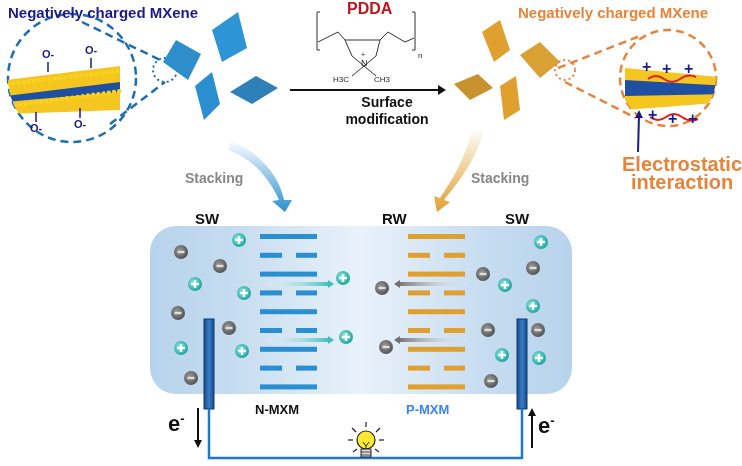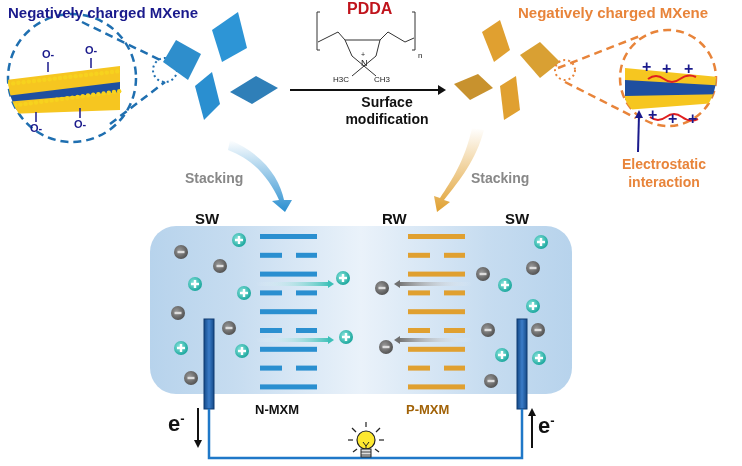--- a/index.html
+++ b/index.html
@@ -5,27 +5,27 @@
   html,body{margin:0;padding:0;background:#fff;}
   body{width:742px;height:466px;position:relative;overflow:hidden;font-family:"Liberation Sans",sans-serif;}
   .abs{position:absolute;}
   .lbl{font-weight:bold;white-space:nowrap;}
   #title-neg{left:8px;top:4px;font-size:15px;color:#1a1a8c;}
   #title-pos{left:518px;top:4px;font-size:15px;color:#e8843a;}
   #pdda-label{left:347px;top:0;font-size:16px;color:#c0141c;}
   #surf-label{left:340px;top:94px;font-size:14px;color:#111;text-align:center;line-height:17px;width:94px;}
   #stack-l{left:185px;top:170px;font-size:14px;color:#888;}
   #stack-r{left:471px;top:170px;font-size:14px;color:#888;}
-  #electro{left:622px;top:155px;font-size:14px;color:#e8843a;text-align:center;line-height:18px;}
+  #electro{left:622px;top:155px;font-size:20px;color:#e8843a;text-align:center;line-height:18px;}
   .region{font-size:15px;color:#111;}
   #sw-l{left:195px;top:210px;}
   #rw{left:352px;top:210px;padding-left:30px;}
   #sw-r{left:505px;top:210px;}
   #nmxm{left:255px;top:402px;font-size:13px;color:#111;}
-  #pmxm{left:406px;top:402px;font-size:13px;color:#a16207;text-align:center;}
+  #pmxm{left:406px;top:402px;font-size:13px;color:#3b82f6;text-align:center;}
   .elec{font-size:22px;font-weight:bold;color:#111;}
   .elec sup{font-size:13px;}
   #e-left{left:168px;top:411px;}
   #e-right{left:538px;top:413px;}
   svg{position:absolute;left:0;top:0;}
 </style>
 </head>
 <body>
 
 <svg width="742" height="466" viewBox="0 0 742 466">

